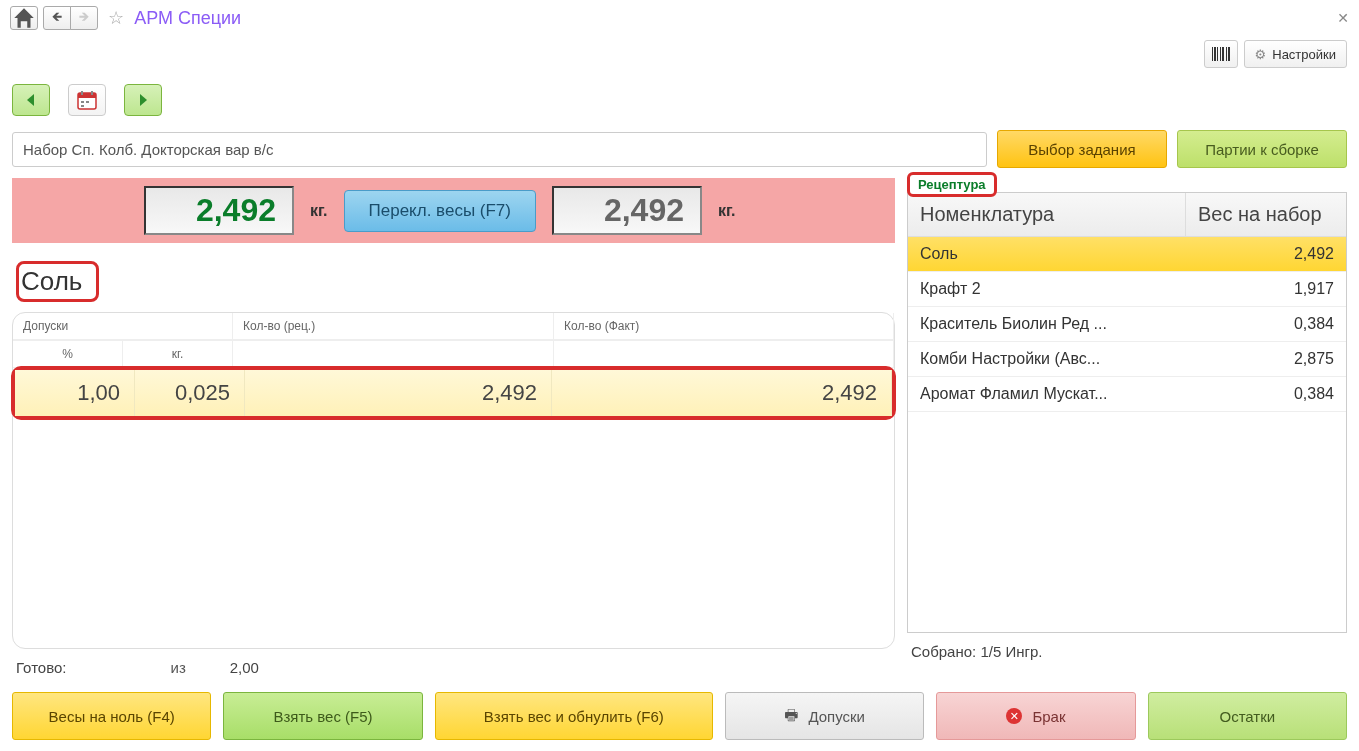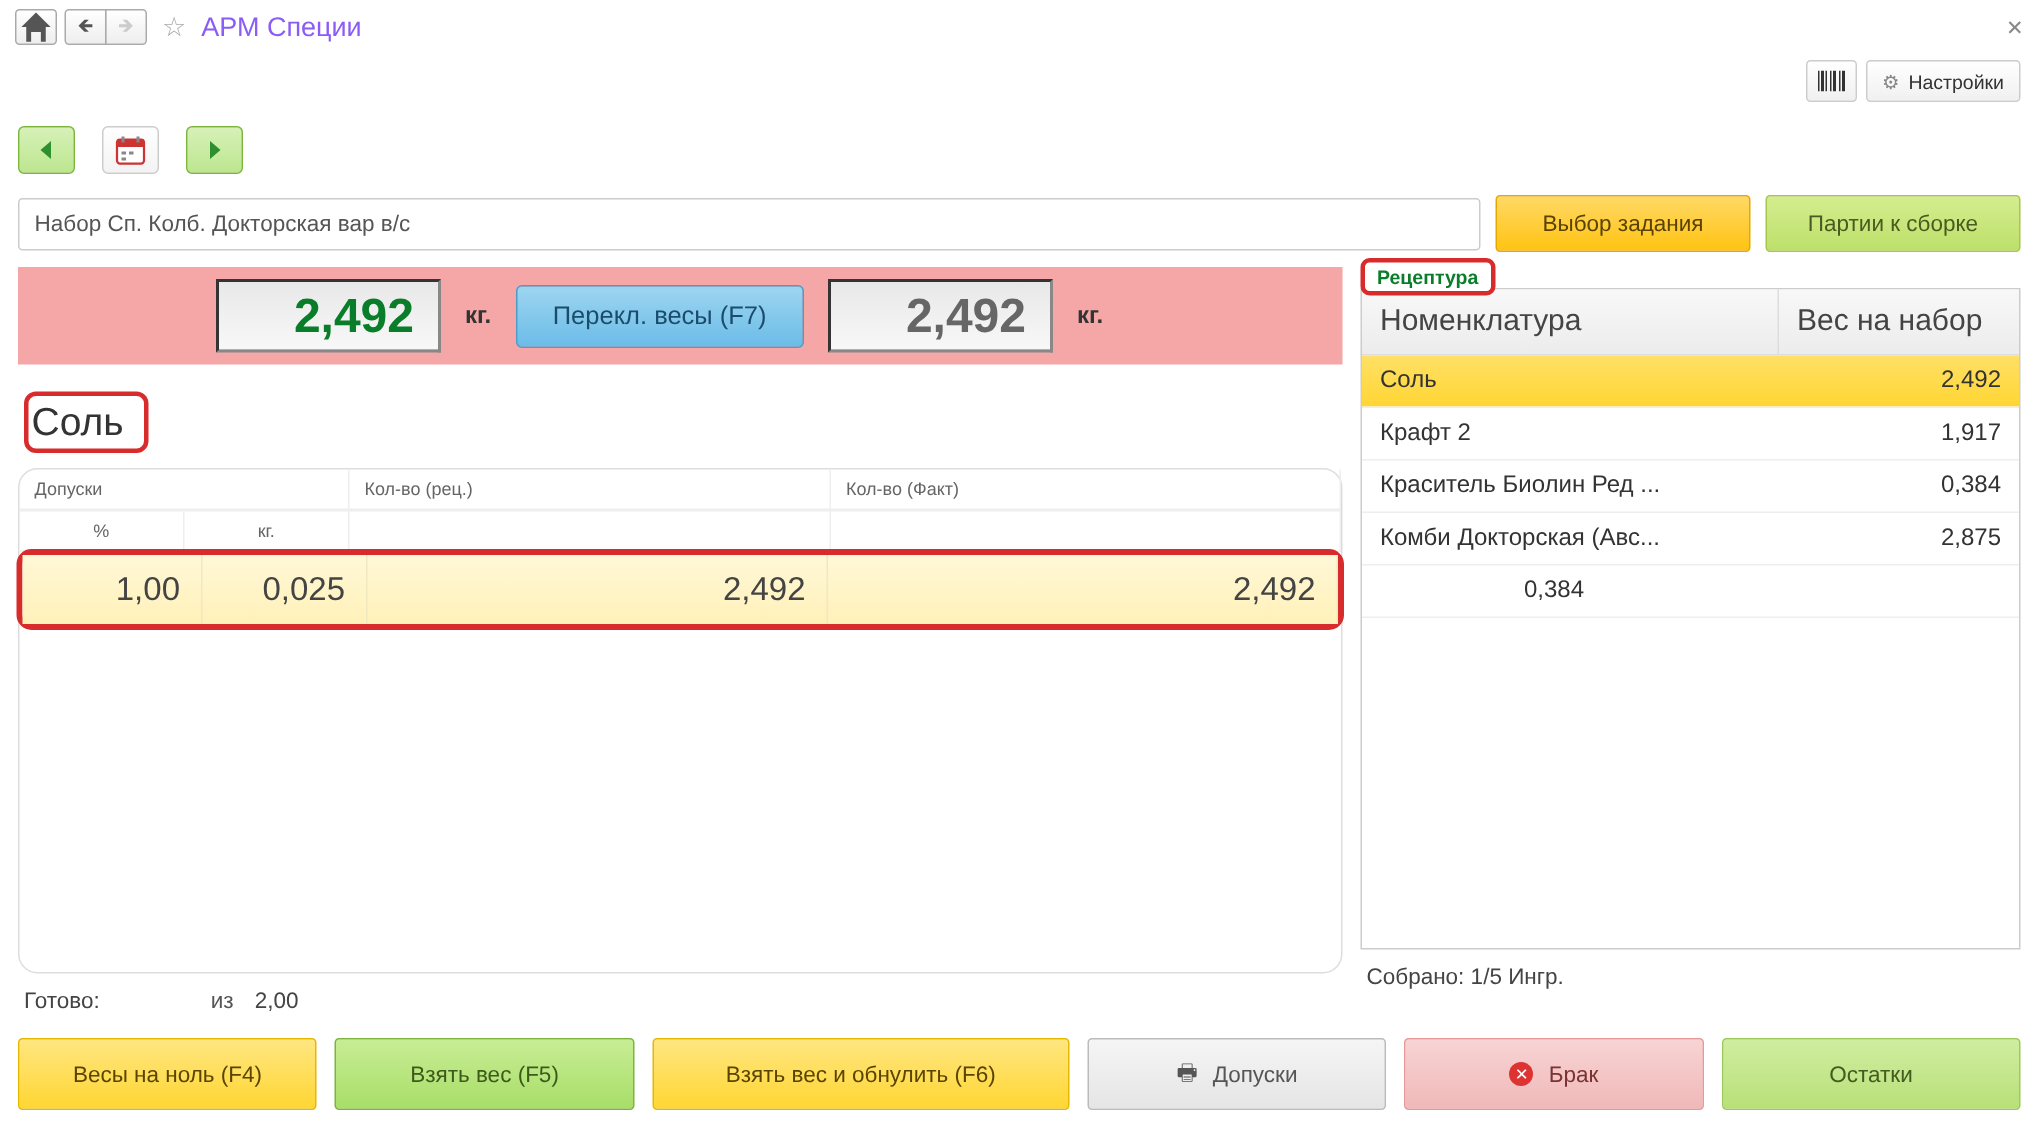--- a/index.html
+++ b/index.html
@@ -55,21 +55,21 @@
 .tolerance-subheader { display: flex; }
 .tolerance-row { display: flex; background: linear-gradient(#fff8d8,#fff1b8); }
 .td { padding: 10px 14px; font-size: 22px; color: #444; text-align: right; border-right: 1px solid #f0e8c0; }
 .td.c1 { width: 120px; }
 .td.c2 { width: 110px; }
 .td.c3 { flex: 1; }
 .td.c4 { width: 340px; }
 .red-outline-row { border: 4px solid #d82c2c; border-radius: 10px; margin: -2px; position: relative; z-index: 2; }
 .tolerance-empty { height: 230px; }
 
-.ready-row { display: flex; align-items: center; padding: 10px 4px 12px; gap: 14px; font-size: 15px; color: #444; }
+.ready-row { display: flex; align-items: center; padding: 10px 4px 12px; gap: 44px; font-size: 15px; color: #444; }
 .ready-row .lbl { font-weight: normal; }
 .ready-row .iz { margin-left: 60px; color: #555; }
 
 .recipe-tab { position: absolute; top: -6px; left: 0; border: 3px solid #d82c2c; border-radius: 6px; background: #fff; padding: 2px 8px; font-size: 13px; color: #0a7d2a; font-weight: bold; z-index: 3; }
 .recipe-table { border: 1px solid #ccc; margin-top: 14px; }
 .recipe-header { display: flex; background: linear-gradient(#f8f8f8,#ececec); border-bottom: 1px solid #ddd; }
 .rh { padding: 10px 12px; font-size: 20px; color: #444; }
 .rh1 { flex: 1; border-right: 1px solid #ddd; }
 .rh2 { width: 160px; }
 .recipe-row { display: flex; border-bottom: 1px solid #eee; }
@@ -214,24 +214,25 @@
           </div>
           <div class="recipe-row">
             <div class="rc rc1">Крафт 2</div>
             <div class="rc rc2">1,917</div>
           </div>
           <div class="recipe-row">
             <div class="rc rc1">Краситель Биолин Ред ...</div>
             <div class="rc rc2">0,384</div>
           </div>
           <div class="recipe-row">
-            <div class="rc rc1">Комби Докторская (Авс...</div>
+            <div class="rc rc1">Комби Настройки (Авс...</div>
             <div class="rc rc2">2,875</div>
           </div>
           <div class="recipe-row">
+            <div class="rc rc1">Аромат Фламил Мускат...</div>
             <div class="rc rc2">0,384</div>
           </div>
         </div>
       <div class="recipe-empty"></div>
     </div>
     <div class="collected-row">Собрано: 1/5 Ингр.</div>
   </div>
 </div>
 
 <div class="bottom-buttons">

